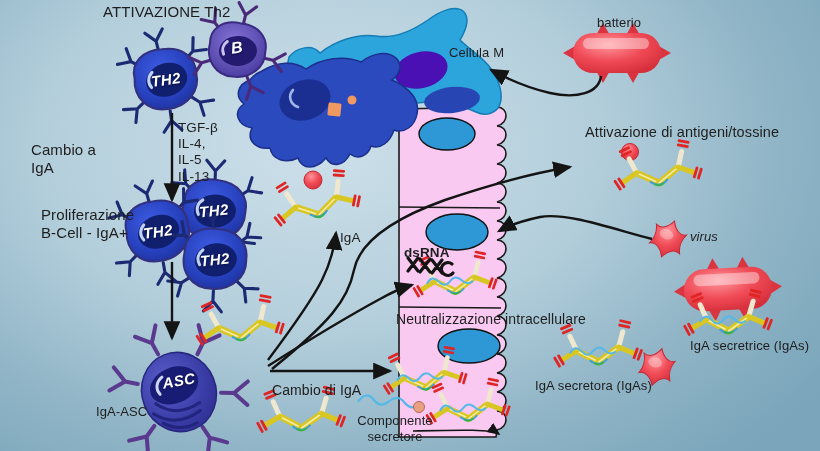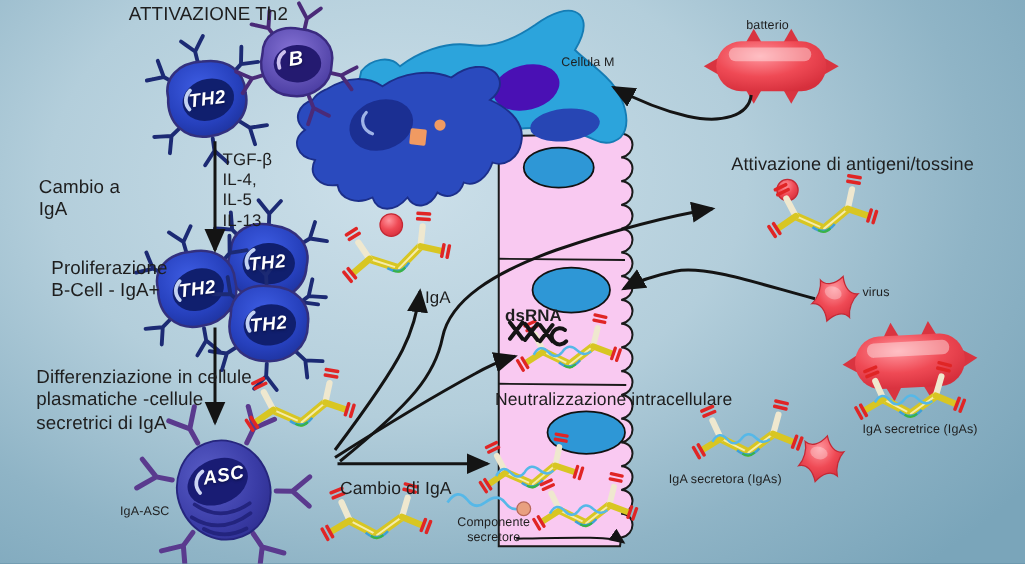--- a/index.html
+++ b/index.html
@@ -5,21 +5,21 @@
   html,body{margin:0;padding:0;background:#5d8ba0;}
   .canvas{
     position:relative;width:820px;height:451px;overflow:hidden;
     font-family:"Liberation Sans",sans-serif;
     background:radial-gradient(ellipse 620px 420px at 38% 32%, #cde0ea 0%, #b3cedb 45%, #8fb4c6 75%, #7aa5ba 100%);
     padding-left:16px;
   }
   .scene{position:absolute;left:0;top:0;}
   .lbl{
     position:absolute;color:#1e1e1e;white-space:pre-line;line-height:1.22;
-    font-size:10px;letter-spacing:0.1px;
+    font-size:13px;letter-spacing:0.1px;
   }
   .lbl.big{font-size:15px;}
   .lbl.mid{font-size:14px;}
   .cellTxt{
     position:absolute;color:#ffffff;font-weight:bold;font-style:italic;
     text-align:center;letter-spacing:0.5px;
     text-shadow:0 1px 2px rgba(10,15,60,.8);
   }
 </style>
 </head>
@@ -240,34 +240,31 @@
 
 <div class="lbl big" style="left:103px;top:3px;">ATTIVAZIONE Th2</div>
 <div class="lbl big" style="left:31px;top:141px;">Cambio a
 IgA</div>
 <div class="lbl" style="left:178px;top:120px;line-height:1.2;font-size:13.5px;">TGF-β
 IL-4,
 IL-5
 IL-13</div>
 <div class="lbl big" style="left:28px;top:206px;margin-left:13px;">Proliferazione
 B-Cell - IgA+</div>
-<div class="lbl big" style="left:29px;top:293px;">Differenziazione in cellule
-plasmatiche -cellule
-secretrici di IgA</div>
 <div class="lbl" style="left:96px;top:404px;">IgA-ASC</div>
 <div class="lbl mid" style="left:272px;top:382px;">Cambio di IgA</div>
 <div class="lbl" style="left:340px;top:230px;font-size:13.5px;">IgA</div>
 <div class="lbl" style="left:404px;top:245px;font-size:13.5px;font-weight:bold;">dsRNA</div>
 <div class="lbl" style="left:355px;top:413px;width:80px;text-align:center;">Componente
 secretore</div>
 <div class="lbl mid" style="left:396px;top:311px;">Neutralizzazione intracellulare</div>
 <div class="lbl" style="left:449px;top:45px;">Cellula M</div>
 <div class="lbl" style="left:597px;top:15px;">batterio</div>
 <div class="lbl" style="left:585px;top:124px;font-size:14.5px;">Attivazione di antigeni/tossine</div>
-<div class="lbl" style="left:690px;top:229px;">virus</div>
+<div class="lbl" style="left:690px;top:229px;font-style:italic;">virus</div>
 <div class="lbl" style="left:535px;top:378px;">IgA secretora (IgAs)</div>
 <div class="lbl" style="left:690px;top:338px;">IgA secretrice (IgAs)</div>
 
 <div class="cellTxt" style="left:141px;top:71px;width:50px;font-size:15px;transform:rotate(-8deg);">TH2</div>
 <div class="cellTxt" style="left:224px;top:39px;width:26px;font-size:16px;transform:rotate(-8deg);">B</div>
 <div class="cellTxt" style="left:189px;top:202px;width:50px;font-size:15px;transform:rotate(-6deg);">TH2</div>
 <div class="cellTxt" style="left:133px;top:223px;width:50px;font-size:15px;transform:rotate(-8deg);">TH2</div>
 <div class="cellTxt" style="left:190px;top:251px;width:50px;font-size:15px;transform:rotate(-6deg);">TH2</div>
 <div class="cellTxt" style="left:149px;top:372px;width:60px;font-size:15px;transform:rotate(-10deg);">ASC</div>
 

